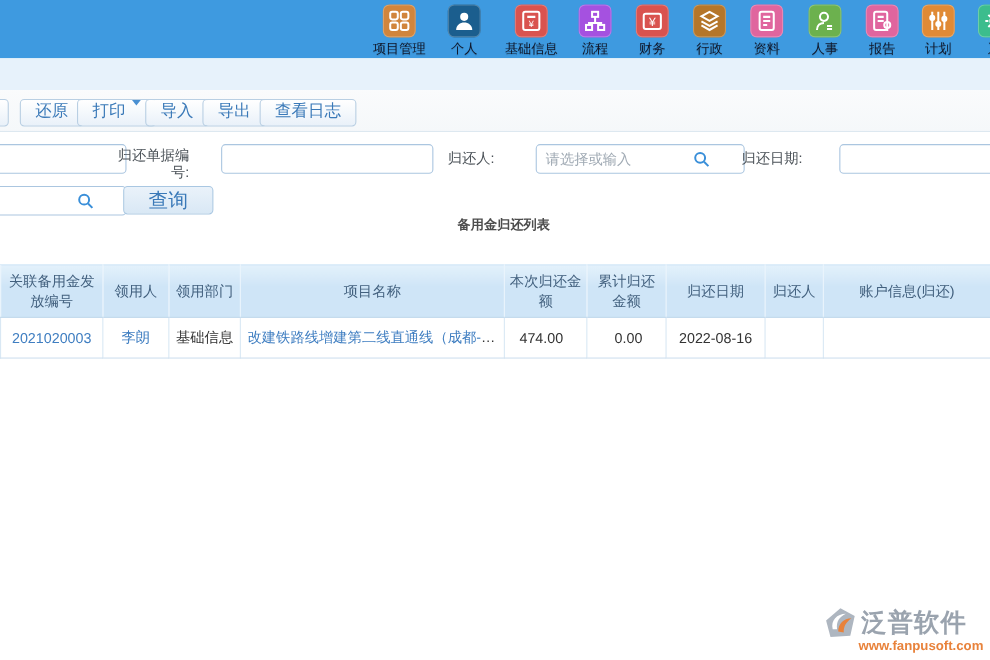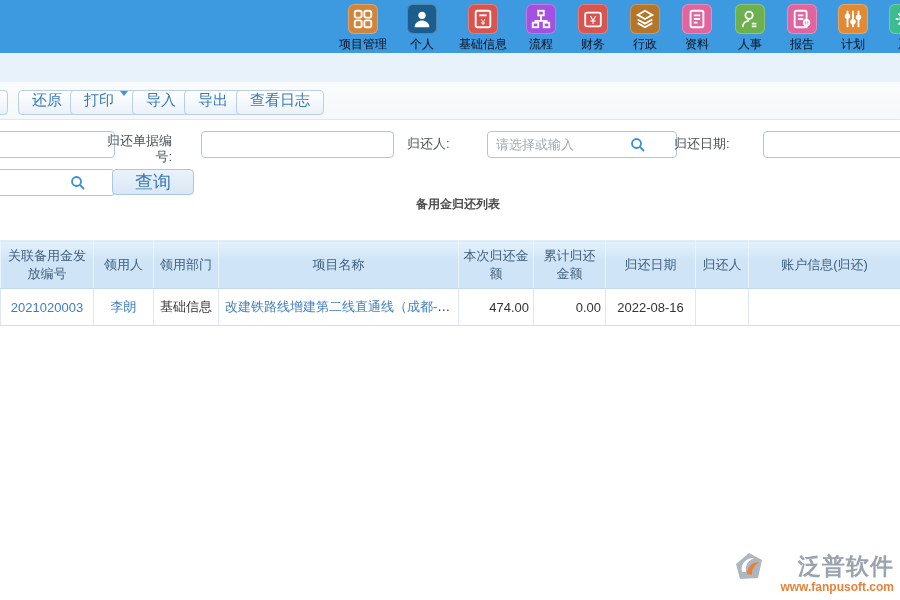--- a/index.html
+++ b/index.html
@@ -27,26 +27,26 @@
 
   .qbtn { position:absolute; height:26px; padding:0 22px; font-size:18px; color:#3a79b8; background:linear-gradient(#eaf2fa,#d9e8f5); border:1px solid #a9c7e2; border-radius:4px; cursor:pointer; }
 
   
   .list-title { position:absolute; top:196px; left:0; width:776px; text-align:center; padding-left:140px; font-size:12px; font-weight:bold; color:#4c4c4c; }
 
   
   .grid-table { position:absolute; top:240px; left:0; width:900px; border-collapse:collapse; table-layout:fixed; font-size:13px; }
   .grid-table th { background:linear-gradient(#e3f1fb,#cfe5f7 40%); color:#42607e; font-weight:normal; height:48px; border:1px solid #eaf4fc; border-top:1px solid #ddedf9; border-bottom:1px solid #c3d9ec; padding:2px 4px; }
   .grid-table td { height:37px; background:#ffffff; border:1px solid #d9e8f4; border-bottom:1px solid #cfe0ef; padding:2px 6px; color:#333; text-align:center; overflow:hidden; white-space:nowrap; text-overflow:ellipsis; }
-  .grid-table td.num { text-align:right; padding-right:4px; }
+  .grid-table td.num { text-align:right; padding-right:21px; }
   .grid-table a { color:#3f7ec1; text-decoration:none; cursor:pointer; }
 
   
   .watermark { position:absolute; right:6px; bottom:6px; width:160px; text-align:right; }
-  .wm-row { display:flex; align-items:center; justify-content:space-between; gap:4px;font-family:Liberation Mono, monospace; }
+  .wm-row { display:flex; align-items:center; justify-content:center; gap:4px;font-family:Liberation Mono, monospace; }
   .wm-brand { font-size:23px; font-weight:bold; color:#9aa3ae; letter-spacing:1px; }
   .wm-url { font-size:12px; font-weight:bold; color:#e8823b; margin-top:-2px; }
 </style>
 </head>
 <body>
 
 <div class="screen">
 
   <div class="nav">
 

